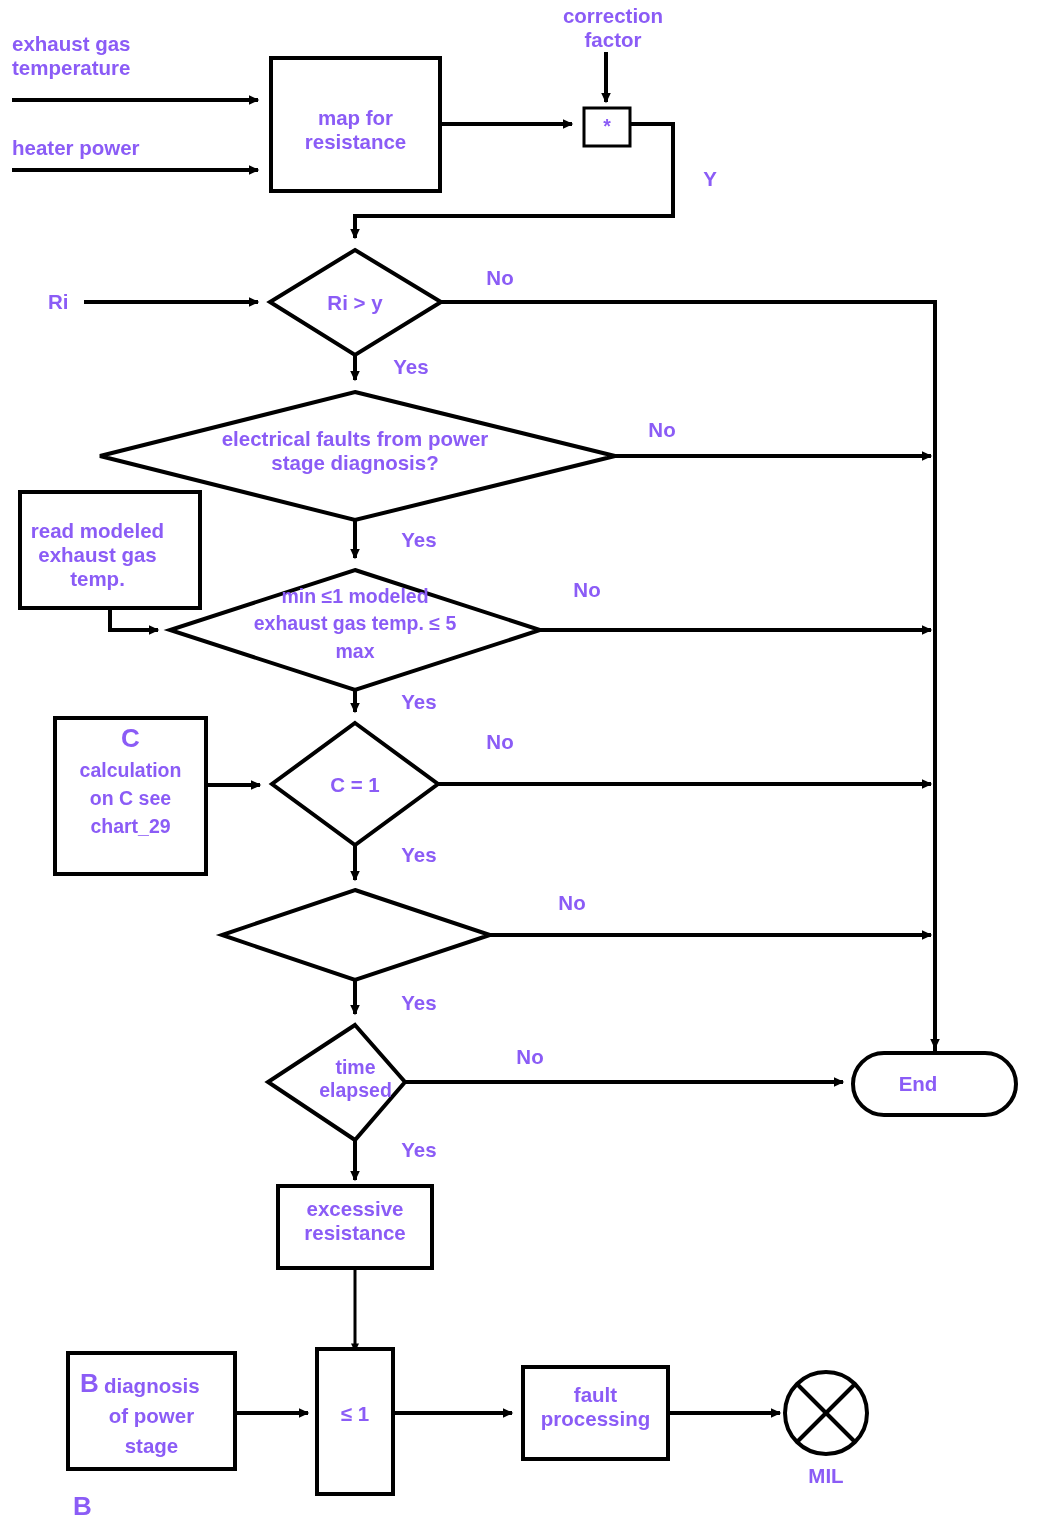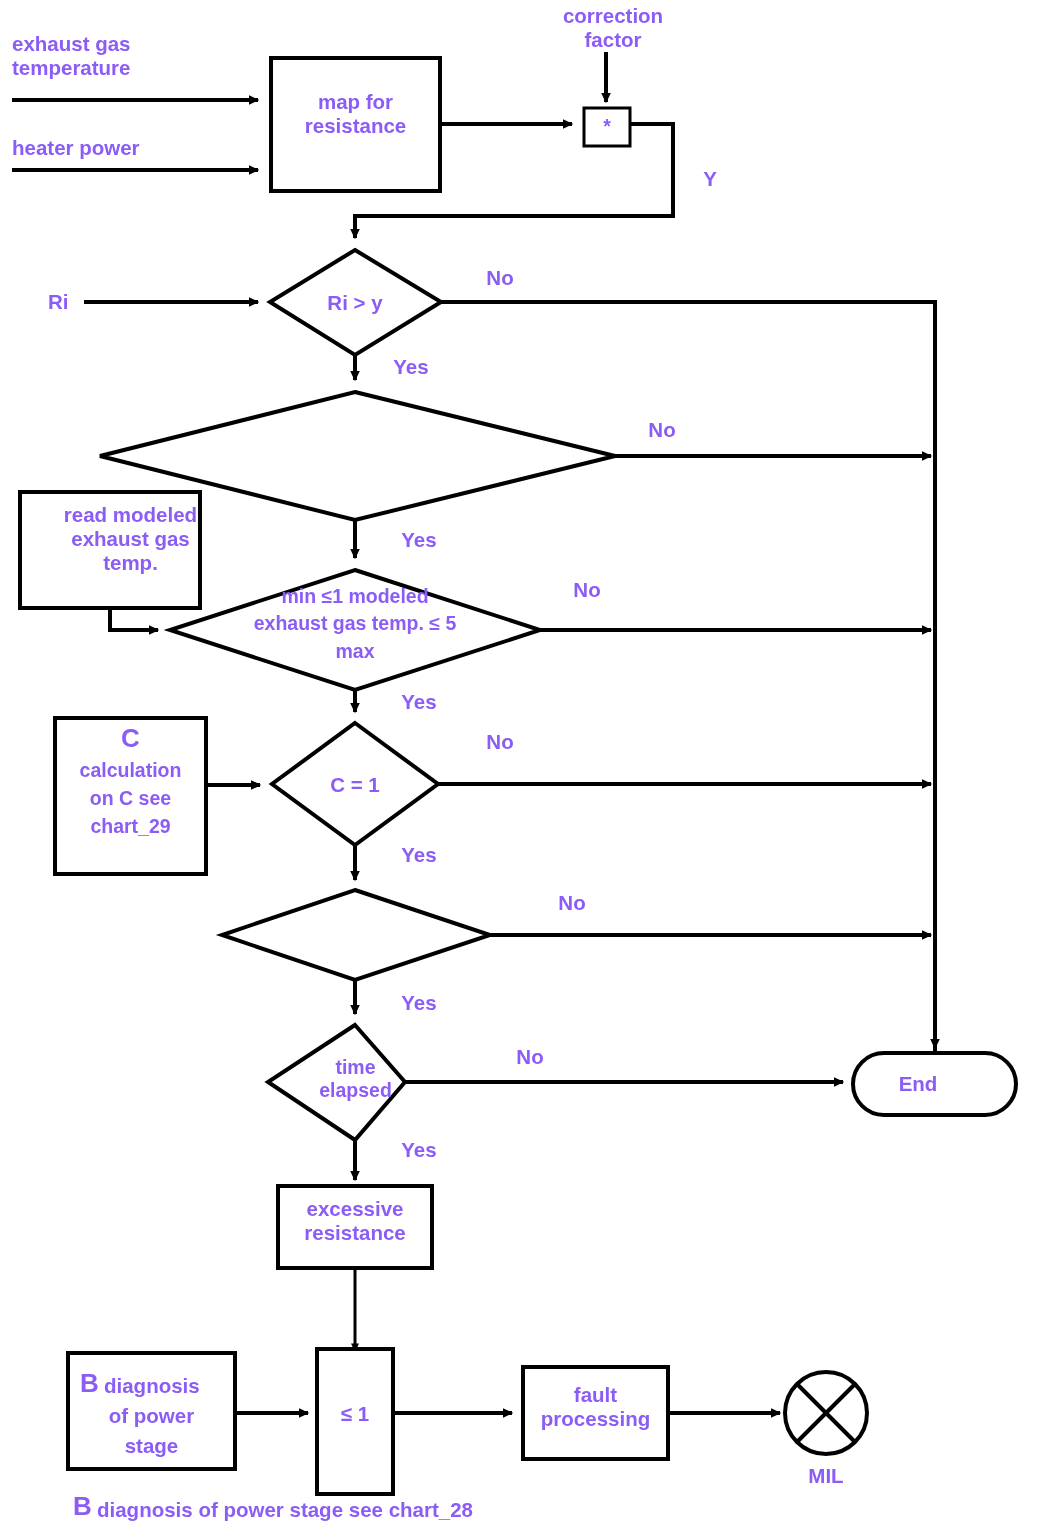--- a/index.html
+++ b/index.html
@@ -163,37 +163,39 @@
   </svg>
 
   <div class="lbl lbl-left t20" style="left:12px; top:32px; width:230px;">exhaust gas
 temperature</div>
 
   <div class="lbl lbl-left t20" style="left:12px; top:136px; width:230px;">heater power</div>
 
   <div class="lbl t20" style="left:528px; top:4px; width:170px;">correction
 factor</div>
 
-  <div class="lbl t20" style="left:271px; top:90px; width:169px;">map for
+  <div class="lbl t20" style="left:271px; top:106px; width:169px;">map for
 resistance</div>
 
   <div class="lbl t19" style="left:584px; top:115px; width:46px;">*</div>
 
   <div class="lbl t20" style="left:690px; top:167px; width:40px;">Y</div>
 
   <div class="lbl lbl-left t20" style="left:48px; top:290px; width:60px;">Ri</div>
 
   <div class="lbl t20" style="left:290px; top:291px; width:130px;">Ri &gt; y</div>
   <div class="lbl t20" style="left:478px; top:266px; width:44px;">No</div>
   <div class="lbl t20" style="left:385px; top:355px; width:52px;">Yes</div>
 
+  <div class="lbl t20" style="left:195px; top:427px; width:320px;">electrical faults from power
+stage diagnosis?</div>
   <div class="lbl t20" style="left:640px; top:418px; width:44px;">No</div>
   <div class="lbl t20" style="left:393px; top:528px; width:52px;">Yes</div>
 
-  <div class="lbl t20" style="left:22px; top:503px; width:151px;padding-left:33px;">read modeled
+  <div class="lbl t20" style="left:22px; top:519px; width:151px;">read modeled
 exhaust gas
 temp.</div>
 
   <div class="lbl t19" style="left:205px; top:585px; width:300px;">min ≤1  modeled</div>
   <div class="lbl t19" style="left:205px; top:612px; width:300px;">exhaust gas temp. ≤ 5</div>
   <div class="lbl t19" style="left:205px; top:640px; width:300px;">max</div>
   <div class="lbl t20" style="left:565px; top:578px; width:44px;">No</div>
   <div class="lbl t20" style="left:393px; top:690px; width:52px;">Yes</div>
 
   <div class="lbl t26" style="left:55px; top:723px; width:151px; font-size:26px;">C</div>
@@ -224,15 +226,14 @@
   <div class="lbl t20" style="left:68px; top:1434px; width:167px;">stage</div>
 
   <div class="lbl t20" style="left:317px; top:1402px; width:76px;">≤ 1</div>
 
   <div class="lbl t20" style="left:523px; top:1383px; width:145px;">fault
 processing</div>
 
   <div class="lbl t20" style="left:786px; top:1464px; width:80px;">MIL</div>
 
   <div class="lbl lbl-left" style="left:73px; top:1491px; width:700px; font-size:26px;">B</div>
-  <div class="lbl lbl-left t20" style="left:97px; top:1498px; width:700px;">diagnosis of power stage see chart_28</div>
 
 </div>
 
 </body></html>

